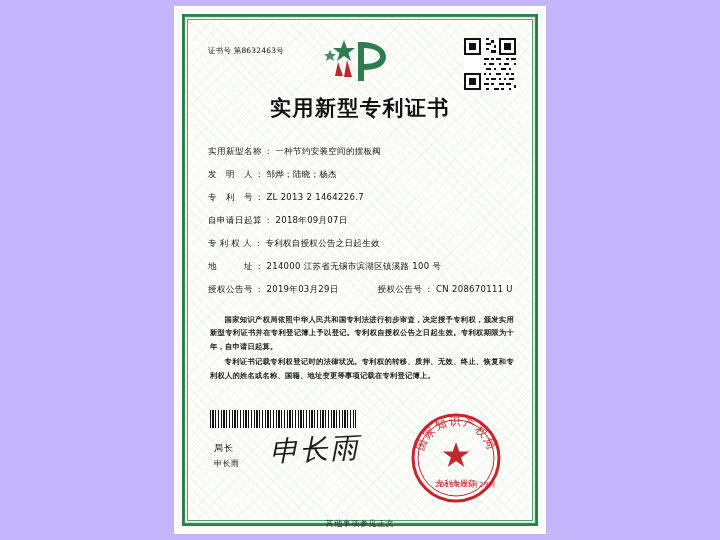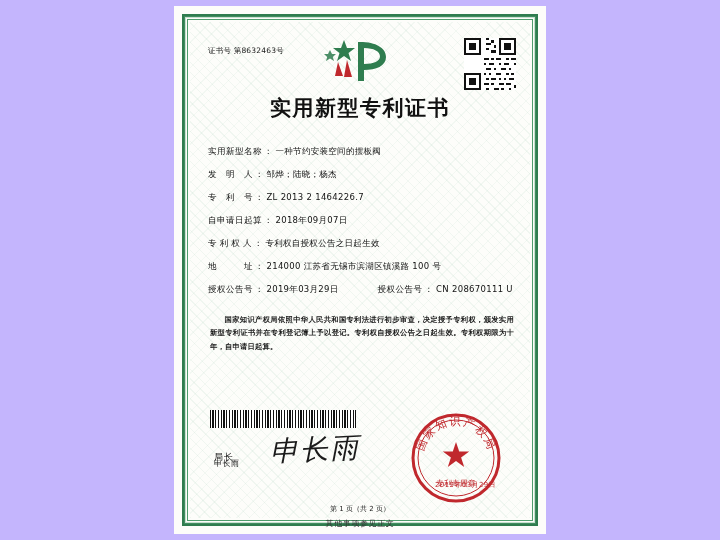--- a/index.html
+++ b/index.html
@@ -178,21 +178,20 @@
   }
 
   
   .sig-label {
     position: absolute;
     left: 40px;
     top: 436px;
     font-size: 9px;
     color: #111;
     letter-spacing: 1px;
-    margin-top: 9px;
   }
   .sig-name {
     position: absolute;
     left: 40px;
     top: 452px;
     font-size: 8px;
     color: #111;
     letter-spacing: 0.5px;
   }
   .sig-hand {
@@ -383,20 +382,21 @@
           <span class="field-label">授权公告号</span>
           <span class="field-sep">：</span>
           <span class="field-value">CN 208670111 U</span>
         </span>
       </div>
 
     </div>
 
     <div class="body-text">
       <p>国家知识产权局依照中华人民共和国专利法进行初步审查，决定授予专利权，颁发实用新型专利证书并在专利登记簿上予以登记。专利权自授权公告之日起生效。专利权期限为十年，自申请日起算。</p>
+      <p>专利证书记载专利权登记时的法律状况。专利权的转移、质押、无效、终止、恢复和专利权人的姓名或名称、国籍、地址变更等事项记载在专利登记簿上。</p>
     </div>
 
     <div class="barcode"></div>
 
     <div class="sig-label">局长</div>
     <div class="sig-name">申长雨</div>
     <div class="sig-hand">申长雨</div>
 
     <div class="seal">
       <svg viewBox="0 0 92 92" width="92" height="92">
@@ -407,19 +407,18 @@
           <textPath href="#sealArc" startOffset="50%" text-anchor="middle">国家知识产权局</textPath>
         </text>
         <g fill="#c0282d">
           <polygon points="46,30 49.2,39.5 59.2,39.5 51.1,45.4 54.2,55 46,49.1 37.8,55 40.9,45.4 32.8,39.5 42.8,39.5"></polygon>
         </g>
         <text x="46" y="74" font-size="8" fill="#c0282d" text-anchor="middle" font-family="'DejaVu Sans','Liberation Sans',sans-serif">专利专用章</text>
       </svg>
     </div>
     <div class="seal-date">2019年03月29日</div>
 
-    <div class="page-no">第 1 页（共 2 页）</div>
 
   </div>
 
   <div class="footer-note">其他事项参见正文</div>
 
 </div>
 
 </body></html>

